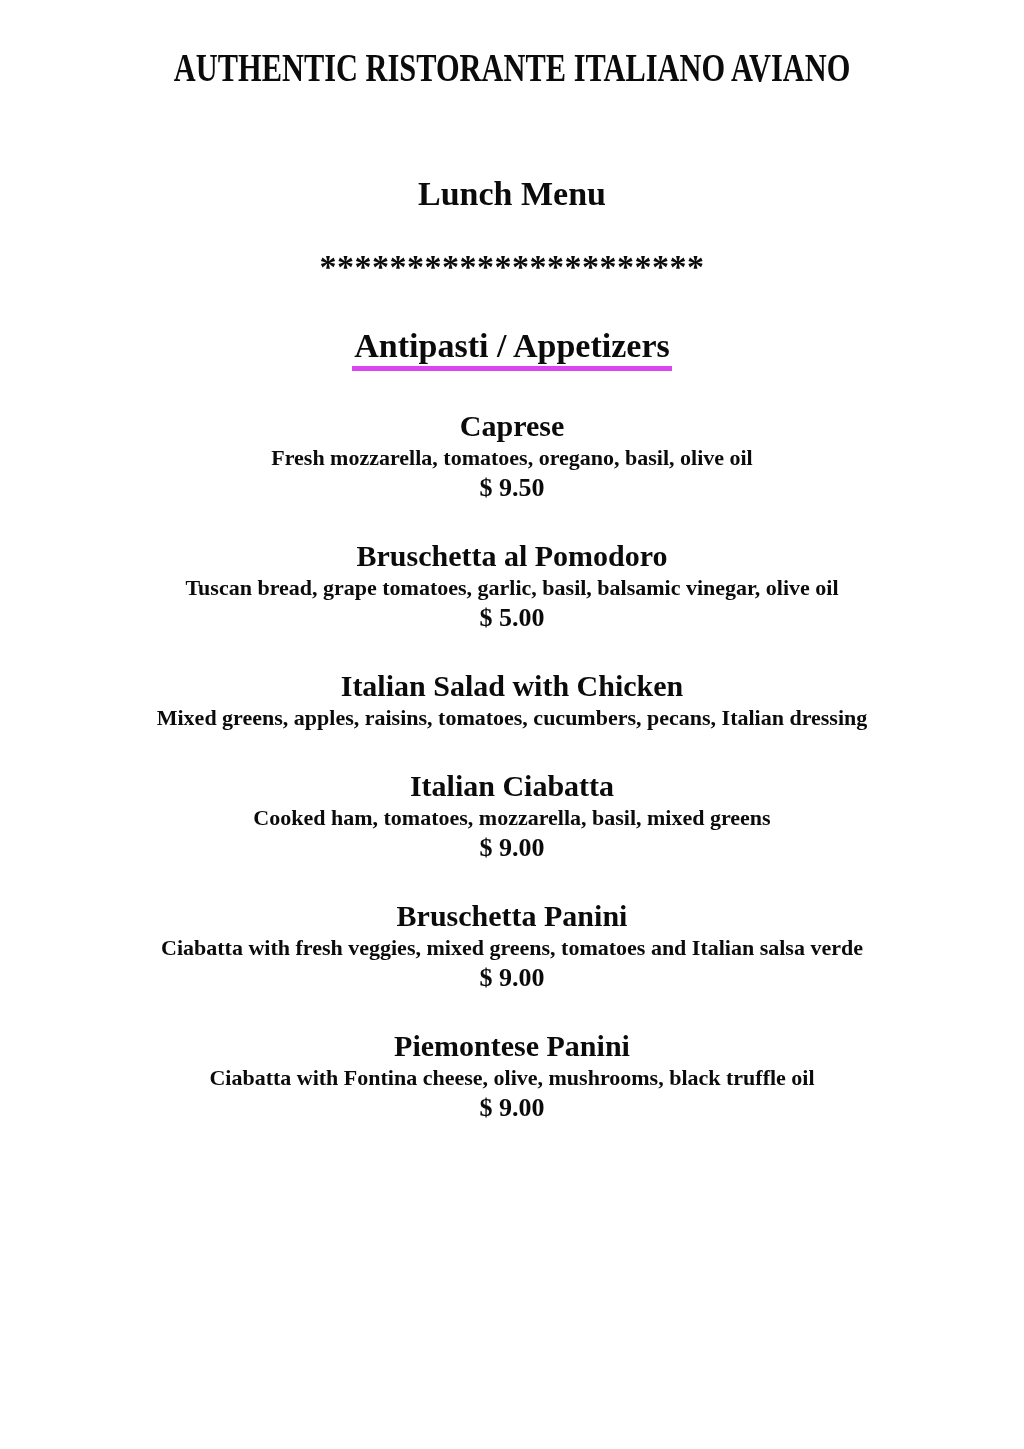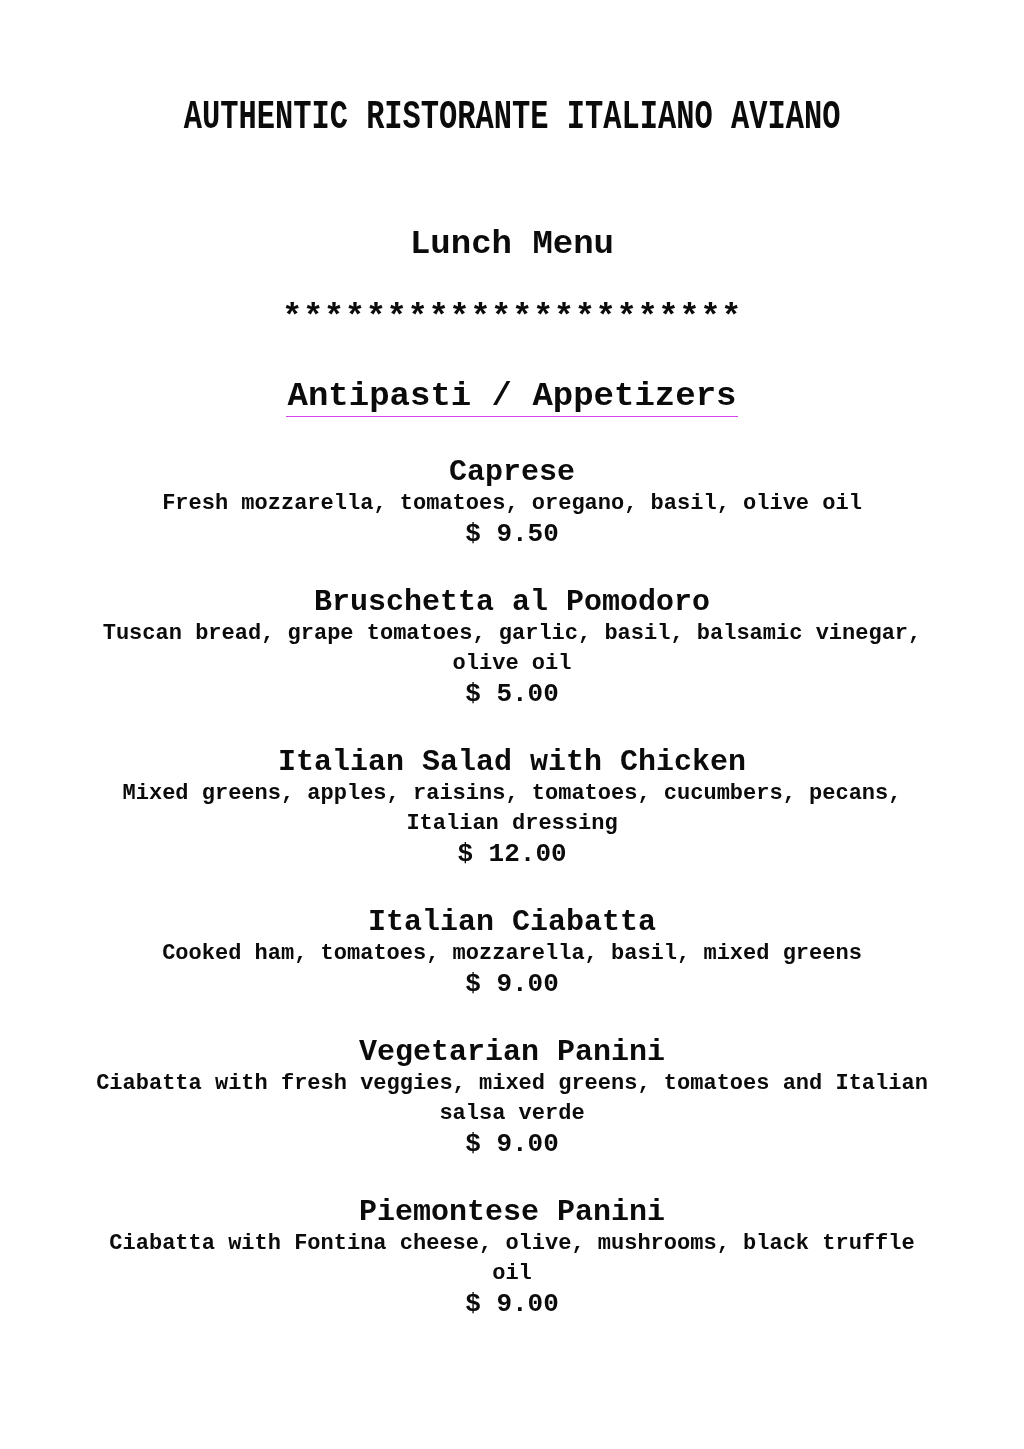--- a/index.html
+++ b/index.html
@@ -9,23 +9,23 @@
   }
   body {
     width: 1024px;
     height: 1449px;
     overflow: hidden;
   }
   .page {
     box-sizing: border-box;
     width: 1024px;
     height: 1449px;
-    padding-top: 96px;
+    padding-top: 46px;
     background: #ffffff;
-    font-family: Liberation Mono, monospace;
+    font-family: Liberation Serif, serif;
     font-weight: bold;
     color: #0b0b0b;
     text-align: center;
   }
   .title-row {
     font-size: 40px;
     line-height: 44px;
     white-space: nowrap;
   }
   .title-text {
@@ -45,21 +45,21 @@
     letter-spacing: 0.5px;
     white-space: nowrap;
   }
   .section-heading {
     margin-top: 40px;
     font-size: 34px;
     line-height: 40px;
   }
   .section-heading .underlined {
     display: inline-block;
-    border-bottom: 1px solid #d946ef;
+    border-bottom: 5px solid #d946ef;
     padding: 0 2px 0 2px;
   }
   .items {
     margin-top: 38px;
   }
   .menu-item {
     margin-bottom: 36px;
     margin-top: 33px;
   }
   .item-name {
@@ -107,31 +107,30 @@
 
   <div class="menu-item">
     <div class="item-name">Bruschetta al Pomodoro</div>
     <div class="item-desc">Tuscan bread, grape tomatoes, garlic, basil, balsamic vinegar, olive oil</div>
     <div class="item-price">$ 5.00</div>
   </div>
 
   <div class="menu-item">
     <div class="item-name">Italian Salad with Chicken</div>
     <div class="item-desc">Mixed greens, apples, raisins, tomatoes, cucumbers, pecans, Italian dressing</div>
-    <div class="item-price">$ 12.00</div>
   </div>
 
   <div class="menu-item">
     <div class="item-name">Italian Ciabatta</div>
     <div class="item-desc">Cooked ham, tomatoes, mozzarella, basil, mixed greens</div>
     <div class="item-price">$ 9.00</div>
   </div>
 
   <div class="menu-item">
-    <div class="item-name">Vegetarian Panini</div>
+    <div class="item-name">Bruschetta Panini</div>
     <div class="item-desc">Ciabatta with fresh veggies, mixed greens, tomatoes and Italian salsa verde</div>
     <div class="item-price">$ 9.00</div>
   </div>
 
   <div class="menu-item">
     <div class="item-name">Piemontese Panini</div>
     <div class="item-desc">Ciabatta with Fontina cheese, olive, mushrooms, black truffle oil</div>
     <div class="item-price">$ 9.00</div>
   </div>
 </div>

